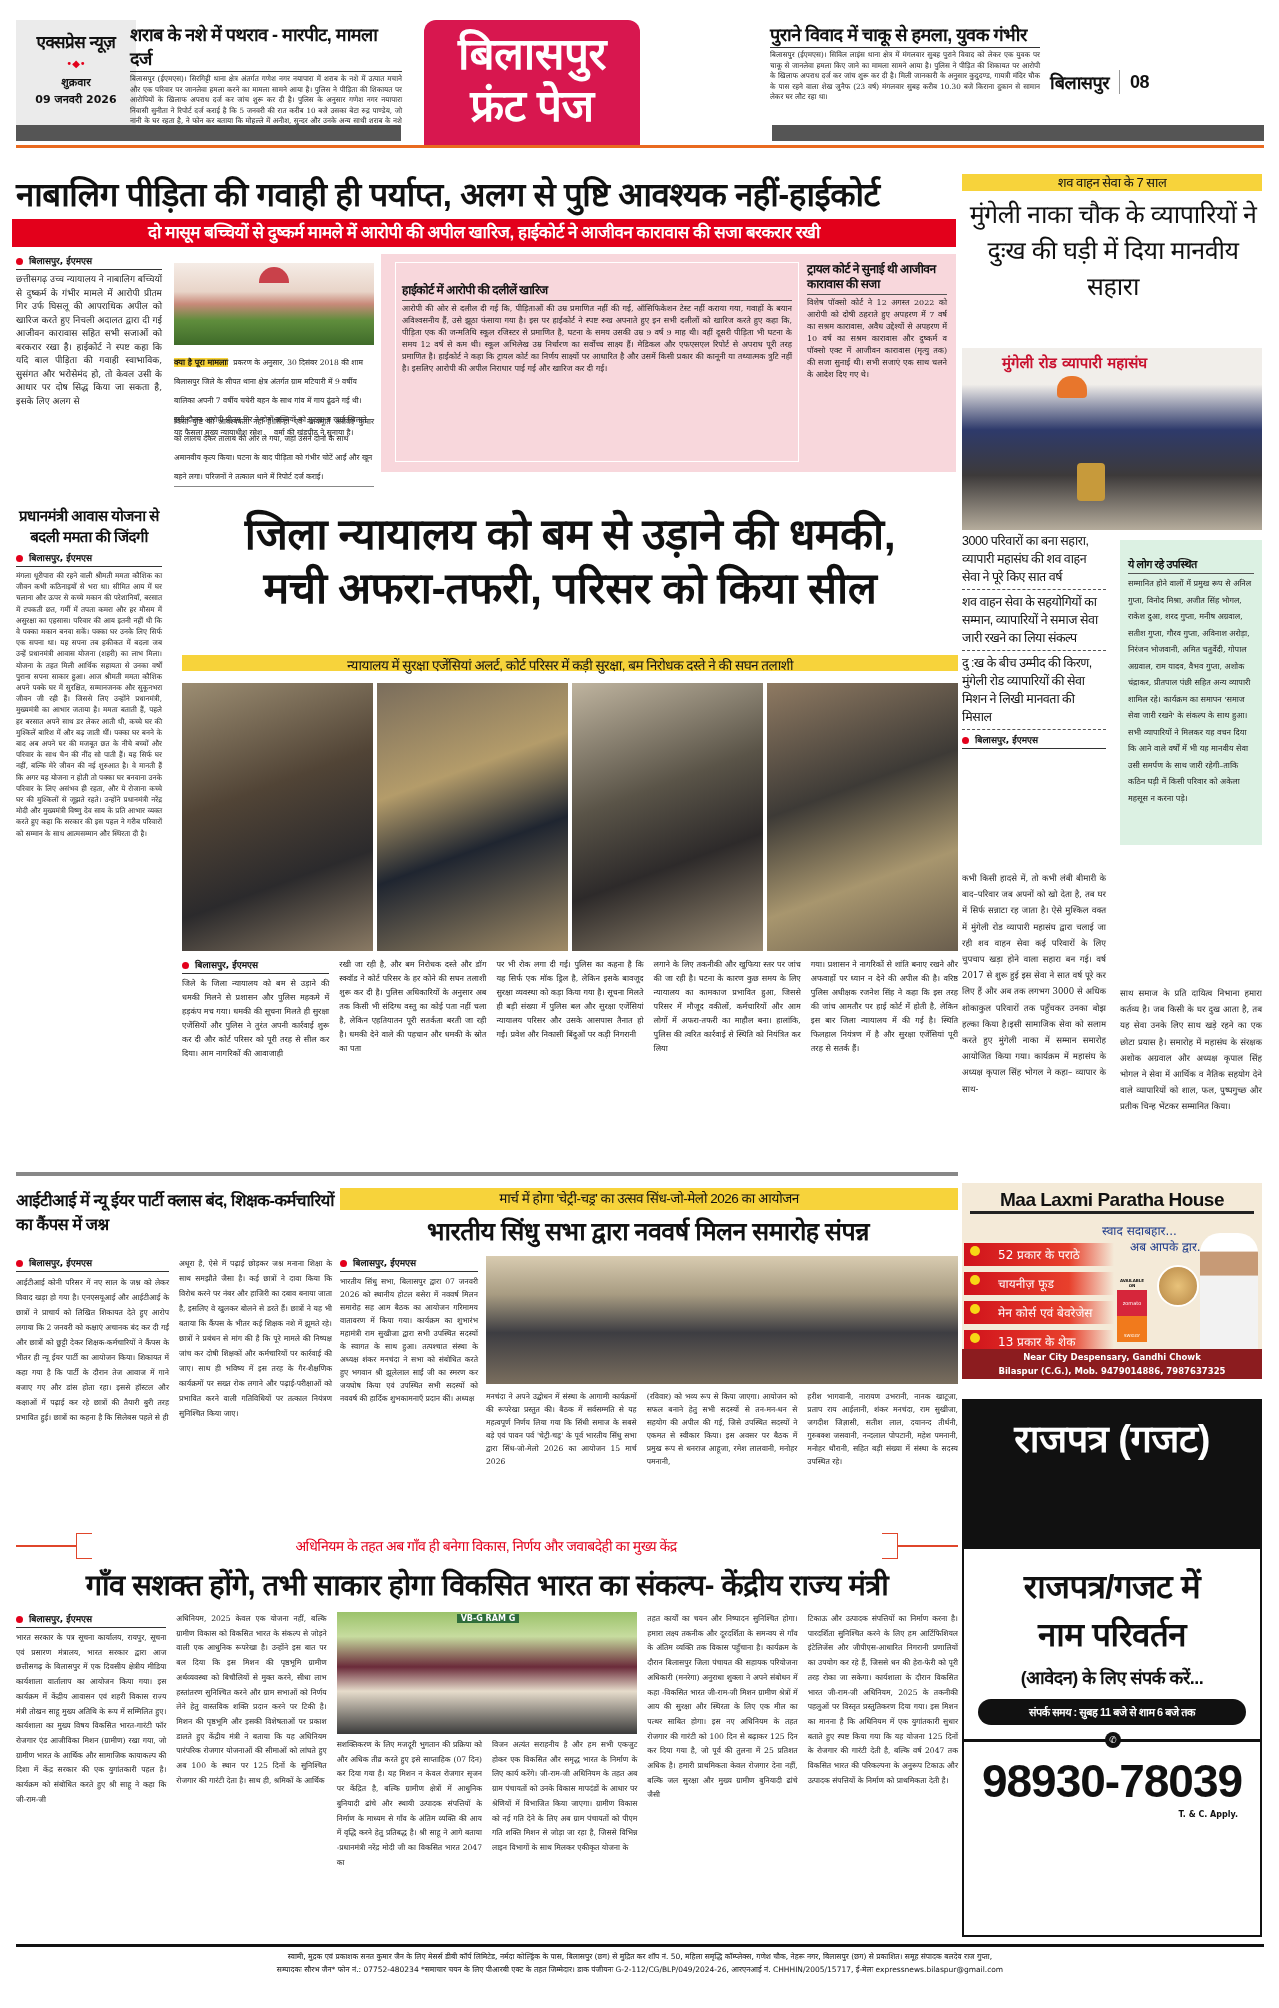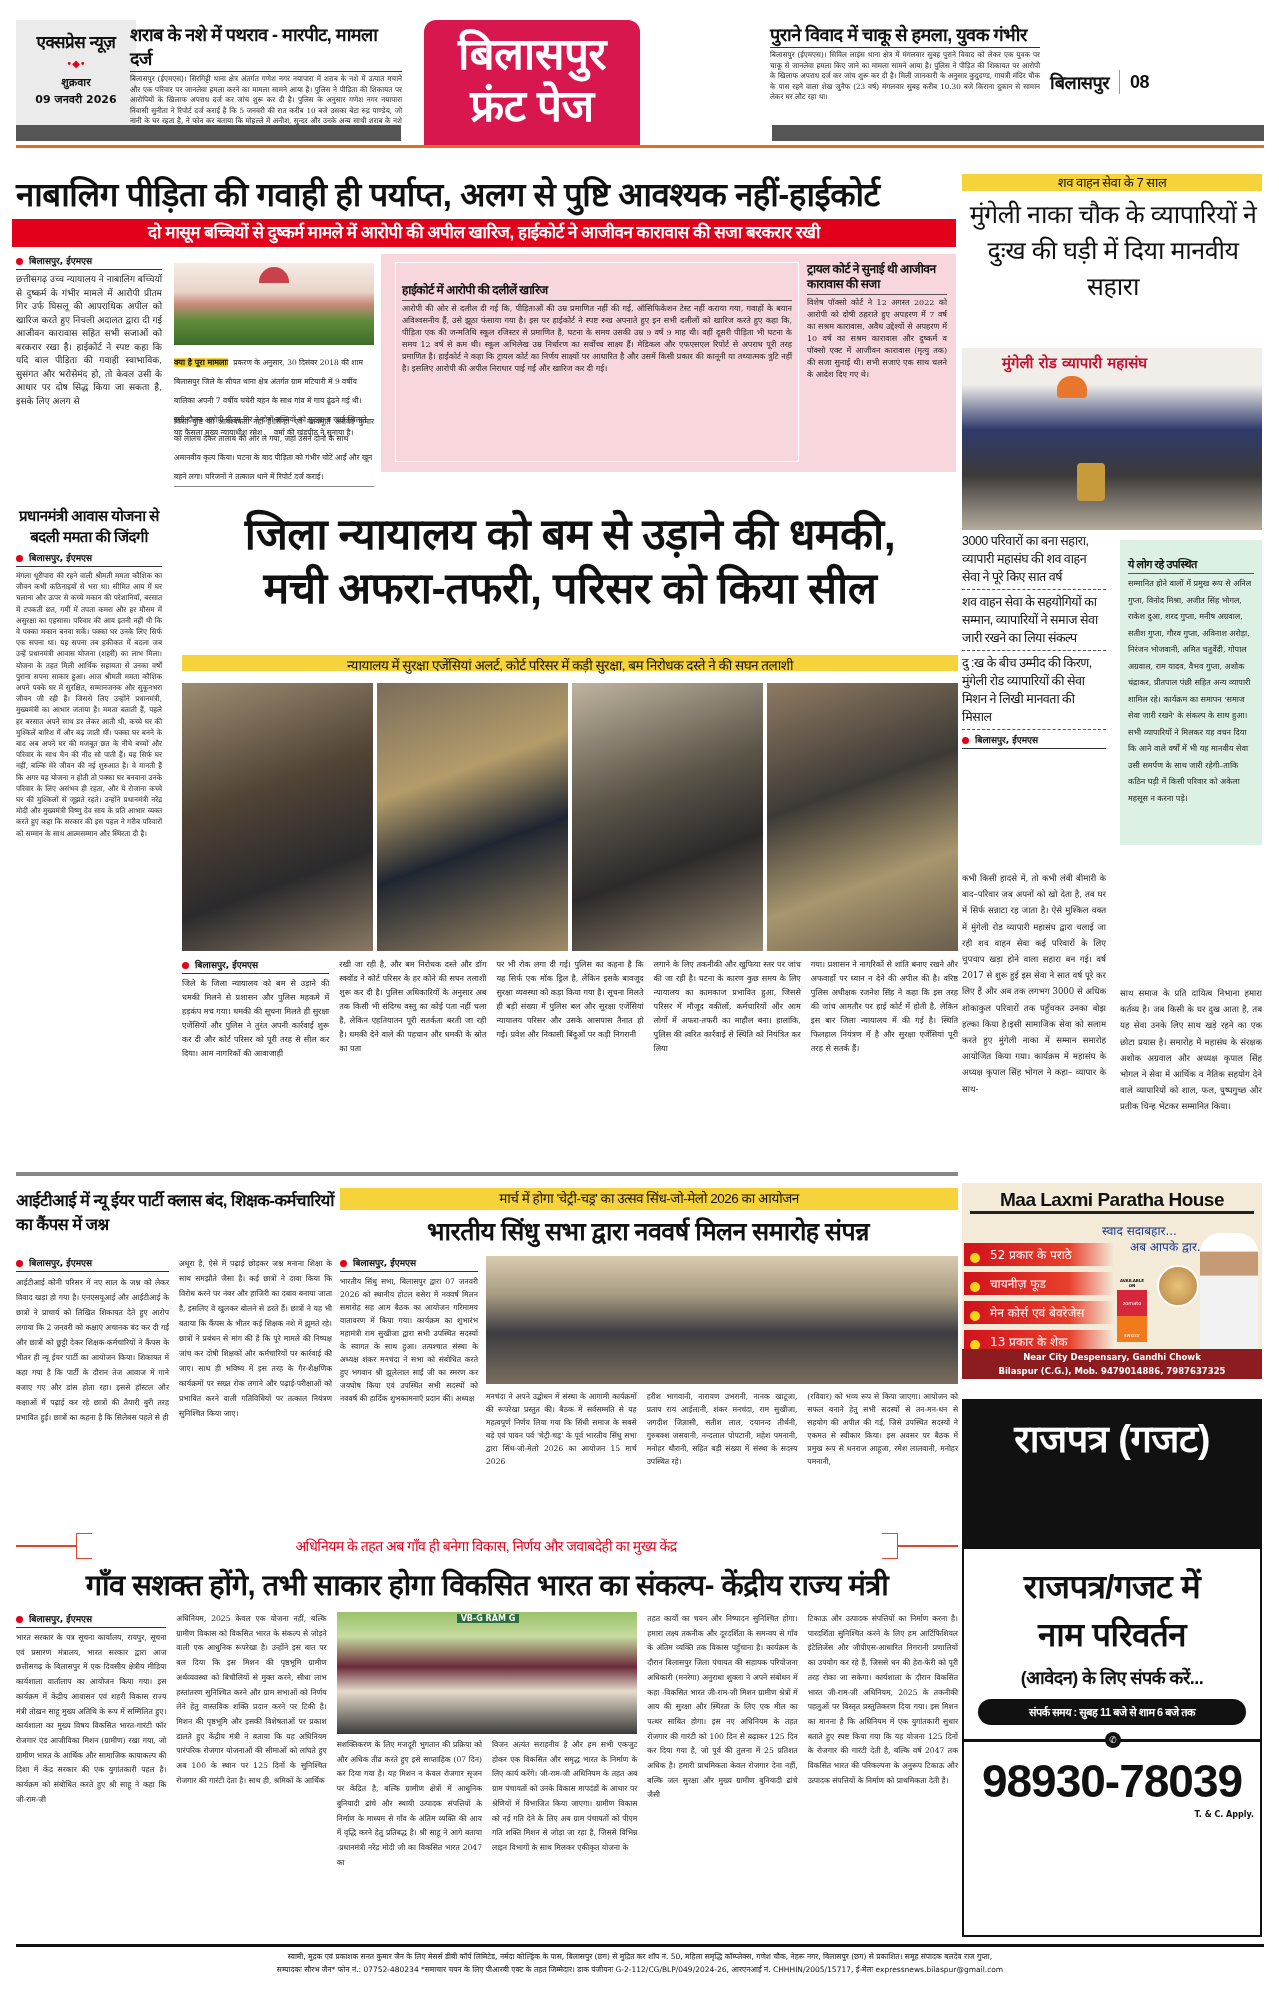--- a/index.html
+++ b/index.html
@@ -4,21 +4,21 @@
 <style>
 *{box-sizing:border-box;margin:0;padding:0}
 body{width:1279px;height:2008px;background:#fff;font-family:"DejaVu Sans","Liberation Sans",sans-serif;color:#111;position:relative;overflow:hidden}
 .abs{position:absolute}
 .txt{font-size:9px;line-height:13.5px;text-align:justify;color:#222;font-family:"DejaVu Serif","Liberation Serif",serif}
 .hd{font-family:"Liberation Sans","DejaVu Sans",sans-serif;font-weight:bold;letter-spacing:-0.5px;color:#111}
 .dateline{font-size:9px;font-weight:bold;border-bottom:1px solid #333;padding-bottom:2px;margin-bottom:3px}
 .dateline::before{content:"";display:inline-block;width:7px;height:7px;border-radius:50%;background:#e3001b;margin-right:6px;vertical-align:middle}
 .photo{background:linear-gradient(135deg,#6a6a5e,#a9a08a 40%,#4e4a42 70%,#807560);overflow:hidden}
 .rule{background:#555}
-.ad-item{background:linear-gradient(90deg,#d0121b,#e8402c 70%,rgba(232,64,44,0));color:#fff;font-size:12px;padding:3px 6px;margin-bottom:6px;width:150px;display:flex;align-items:flex-end;gap:10px}
+.ad-item{background:linear-gradient(90deg,#d0121b,#e8402c 70%,rgba(232,64,44,0));color:#fff;font-size:12px;padding:3px 6px;margin-bottom:6px;width:150px;display:flex;align-items:flex-start;gap:18px}
 .ad-item .dot{width:10px;height:10px;border-radius:50%;background:#f7d715;flex-shrink:0}
 </style>
 </head>
 <body>
 
 <div class="abs" style="left:16px;top:20px;width:120px;height:105px;background:#ebebeb;text-align:center;padding-top:10px">
   <div class="hd" style="font-size:17px">एक्सप्रेस न्यूज़</div>
   <div style="color:#e3001b;font-size:10px;margin:5px 0">•◆•</div>
   <div style="font-size:11px;font-weight:bold">शुक्रवार</div>
   <div style="font-size:11px;font-weight:bold;margin-top:2px">09 जनवरी 2026</div>
@@ -142,22 +142,22 @@
 
 <div class="abs hd" style="left:340px;top:1188px;width:618px;height:22px;background:#f7d33b;font-size:13.5px;line-height:22px;text-align:center;font-weight:normal">मार्च में होगा 'चेट्री-चड्र' का उत्सव सिंध-जो-मेलो 2026 का आयोजन</div>
 <div class="abs hd" style="left:336px;top:1214px;width:624px;font-size:25px;line-height:34px;text-align:center">भारतीय सिंधु सभा द्वारा नववर्ष मिलन समारोह संपन्न</div>
 <div class="abs" style="left:340px;top:1256px;width:138px">
   <div class="dateline">बिलासपुर, ईएमएस</div>
   <div class="txt" style="font-size:7.6px;line-height:13px">भारतीय सिंधु सभा, बिलासपुर द्वारा 07 जनवरी 2026 को स्थानीय होटल बसेरा में नववर्ष मिलन समारोह सह आम बैठक का आयोजन गरिमामय वातावरण में किया गया। कार्यक्रम का शुभारंभ महामंत्री राम सुखीजा द्वारा सभी उपस्थित सदस्यों के स्वागत के साथ हुआ। तत्पश्चात संस्था के अध्यक्ष शंकर मनचंदा ने सभा को संबोधित करते हुए भगवान श्री झूलेलाल साईं जी का स्मरण कर जयघोष किया एवं उपस्थित सभी सदस्यों को नववर्ष की हार्दिक शुभकामनाएँ प्रदान कीं। अध्यक्ष</div>
 </div>
 <div class="abs photo" style="left:486px;top:1256px;width:472px;height:128px;background:linear-gradient(180deg,#d8cbb0 0%,#a89c82 30%,#3d3d42 60%,#7a6e5e 100%)"></div>
 <div class="abs" style="left:486px;top:1390px;width:472px;display:flex;gap:10px">
   <div class="txt" style="flex:1;font-size:7.6px;line-height:13px">मनचंदा ने अपने उद्बोधन में संस्था के आगामी कार्यक्रमों की रूपरेखा प्रस्तुत की। बैठक में सर्वसम्मति से यह महत्वपूर्ण निर्णय लिया गया कि सिंधी समाज के सबसे बड़े एवं पावन पर्व 'चेट्री-चड्र' के पूर्व भारतीय सिंधु सभा द्वारा सिंध-जो-मेलो 2026 का आयोजन 15 मार्च 2026</div>
+  <div class="txt" style="flex:1;font-size:7.6px;line-height:13px">(रविवार) को भव्य रूप से किया जाएगा। आयोजन को सफल बनाने हेतु सभी सदस्यों से तन-मन-धन से सहयोग की अपील की गई, जिसे उपस्थित सदस्यों ने एकमत से स्वीकार किया। इस अवसर पर बैठक में प्रमुख रूप से धनराज आहूजा, रमेश लालवानी, मनोहर पमनानी,</div>
   <div class="txt" style="flex:1;font-size:7.6px;line-height:13px">हरीश भागवानी, नारायण उभरानी, नानक खाटूजा, प्रताप राय आईलानी, शंकर मनचंदा, राम सुखीजा, जगदीश जिज्ञासी, सतीश लाल, दयानन्द तीर्थनी, गुरुबक्श जसवानी, नन्दलाल पोपटानी, महेश पमनानी, मनोहर थौरानी, सहित बड़ी संख्या में संस्था के सदस्य उपस्थित रहे।</div>
-  <div class="txt" style="flex:1;font-size:7.6px;line-height:13px">(रविवार) को भव्य रूप से किया जाएगा। आयोजन को सफल बनाने हेतु सभी सदस्यों से तन-मन-धन से सहयोग की अपील की गई, जिसे उपस्थित सदस्यों ने एकमत से स्वीकार किया। इस अवसर पर बैठक में प्रमुख रूप से धनराज आहूजा, रमेश लालवानी, मनोहर पमनानी,</div>
 </div>
 
 <div class="abs" style="left:16px;top:1533px;width:942px;height:26px">
   <div style="position:absolute;left:0;top:12px;width:60px;height:2px;background:#e0462b"></div>
   <div style="position:absolute;left:60px;top:0;width:16px;height:26px;border:1px solid #e0462b;border-right:none"></div>
   <div class="hd" style="position:absolute;left:80px;top:3px;width:780px;font-size:14px;color:#e3001b;text-align:center;font-weight:normal">अधिनियम के तहत अब गाँव ही बनेगा विकास, निर्णय और जवाबदेही का मुख्य केंद्र</div>
   <div style="position:absolute;right:60px;top:0;width:16px;height:26px;border:1px solid #e0462b;border-left:none"></div>
   <div style="position:absolute;right:0;top:12px;width:60px;height:2px;background:#e0462b"></div>
 </div>
 <div class="abs hd" style="left:16px;top:1563px;width:942px;font-size:29px;line-height:44px;text-align:center">गाँव सशक्त होंगे, तभी साकार होगा विकसित भारत का संकल्प- केंद्रीय राज्य मंत्री</div>
@@ -226,21 +226,21 @@
     <div class="hd" style="font-size:33px;line-height:48px">राजपत्र/गजट में</div>
     <div class="hd" style="font-size:33px;line-height:48px">नाम परिवर्तन</div>
     <div class="hd" style="font-size:18px;line-height:30px;margin-top:4px">(आवेदन) के लिए संपर्क करें...</div>
     <div class="hd" style="background:#111;color:#fff;border-radius:14px;font-size:11px;line-height:26px;margin:6px 14px 0">संपर्क समय : सुबह 11 बजे से शाम 6 बजे तक</div>
   </div>
   <div style="position:relative;height:3px;background:#111;margin-top:14px">
     <div style="position:absolute;left:141px;top:-7px;width:16px;height:16px;border-radius:50%;background:#111;color:#fff;font-size:9px;text-align:center;line-height:16px">✆</div>
   </div>
   <div style="text-align:center;padding-top:10px">
     <div class="hd" style="font-size:46px;line-height:58px;letter-spacing:-1px">98930-78039</div>
-    <div style="text-align:right;font-size:8px;font-weight:bold;padding-right:6px">T. &amp; C. Apply.</div>
+    <div style="text-align:right;font-size:8px;font-weight:bold;padding-right:22px">T. &amp; C. Apply.</div>
   </div>
 </div>
 
 <div class="abs" style="left:16px;top:1944px;width:1248px;height:3px;background:#111"></div>
 <div class="abs" style="left:16px;top:1950px;width:1248px;text-align:center;font-size:7.5px;line-height:13px">
   <div>स्वामी, मुद्रक एवं प्रकाशक सनत कुमार जैन के लिए मेसर्स डीबी कॉर्प लिमिटेड, नर्मदा कोल्ड्रिंक के पास, बिलासपुर (छग) से मुद्रित कर शॉप नं. 50, महिला समृद्धि कॉम्प्लेक्स, गणेश चौक, नेहरू नगर, बिलासपुर (छग) से प्रकाशित। समूह संपादक बलदेव राज गुप्ता,</div>
   <div>सम्पादकः सौरभ जैन* फोन नं.: 07752-480234 *समाचार चयन के लिए पीआरबी एक्ट के तहत जिम्मेदार। डाक पंजीयनः G-2-112/CG/BLP/049/2024-26, आरएनआई नं. CHHHIN/2005/15717, ई-मेलः expressnews.bilaspur@gmail.com</div>
 </div>
 <div class="abs" style="left:20px;top:1993px;width:1240px;height:8px;white-space:nowrap;overflow:hidden" id="regmarks"><span style="display: inline-block; width: 14px;"></span><span style="display: inline-block; width: 14px;"></span><span style="display: inline-block; width: 14px;"></span><span style="display: inline-block; width: 14px;"></span><span style="display: inline-block; width: 14px;"></span><span style="display: inline-block; width: 14px;"></span><span style="display: inline-block; width: 14px;"></span><span style="display: inline-block; width: 14px;"></span></div>
 

